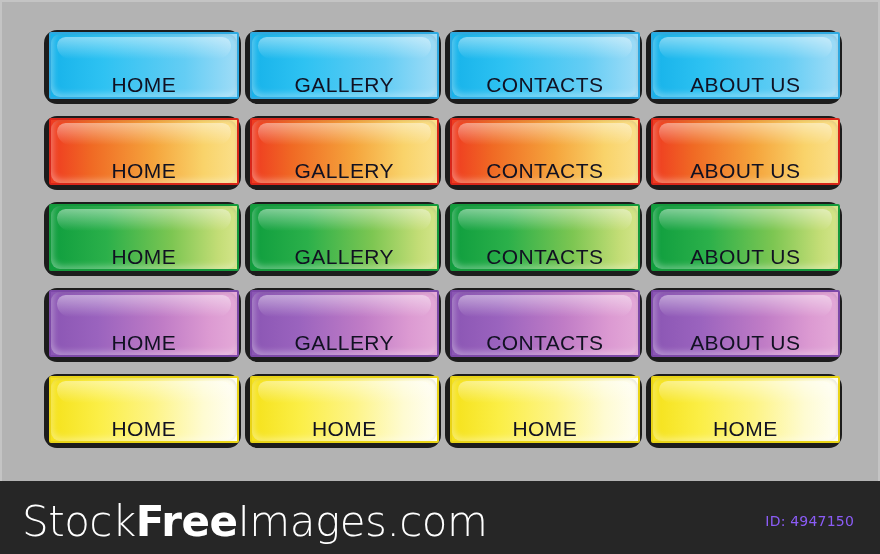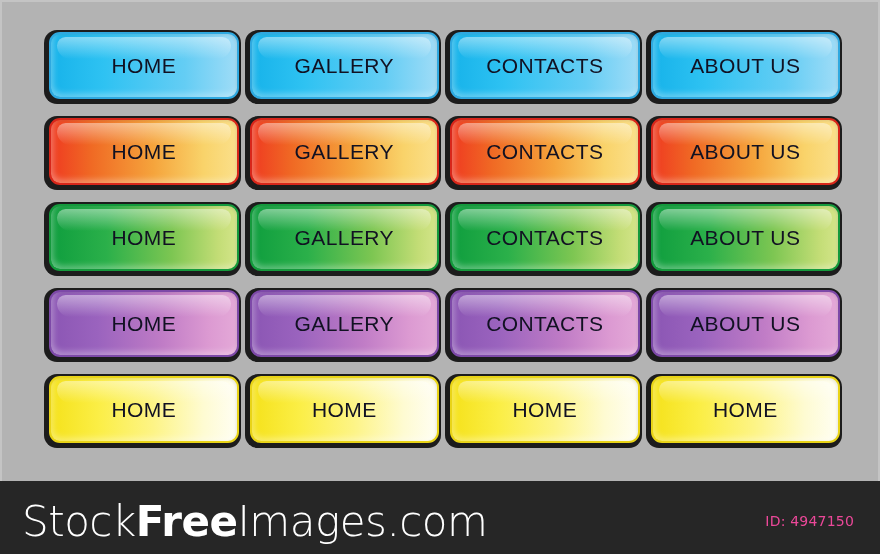--- a/index.html
+++ b/index.html
@@ -62,25 +62,25 @@
     padding: 0;
   }
 
   
   .face {
     position: absolute;
     left: 5px;
     top: 2px;
     right: 2px;
     bottom: 5px;
-    border-radius: 11px;
+    border-radius: 2px;
     box-sizing: border-box;
     border: 2px solid rgba(0,0,0,0);
     display: flex;
-    align-items: center;
+    align-items: flex-end;
     justify-content: center;
     overflow: hidden;
   }
 
   
   .face::before {
     content: "";
     position: absolute;
     left: 6px;
     right: 6px;
@@ -156,21 +156,21 @@
     font-weight: 300;
     letter-spacing: -0.5px;
     white-space: nowrap;
   }
   .wordmark .b { font-weight: 700; }
   .idtag {
     position: absolute;
     right: 26px;
     top: 50%;
     transform: translateY(-50%);
-    color: #ec4899;
+    color: #8b5cf6;
     font-size: 14px;
     font-family: "DejaVu Sans", sans-serif;
     letter-spacing: 0.2px;
     white-space: nowrap;
   }
 </style>
 </head>
 <body>
 
 <div id="stage">

